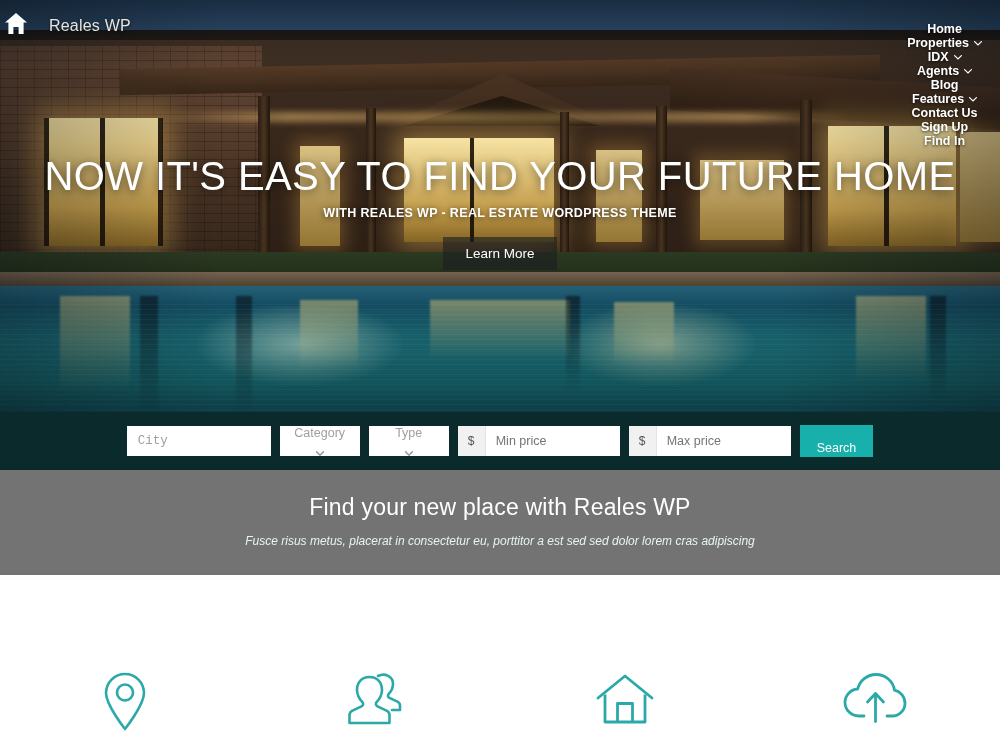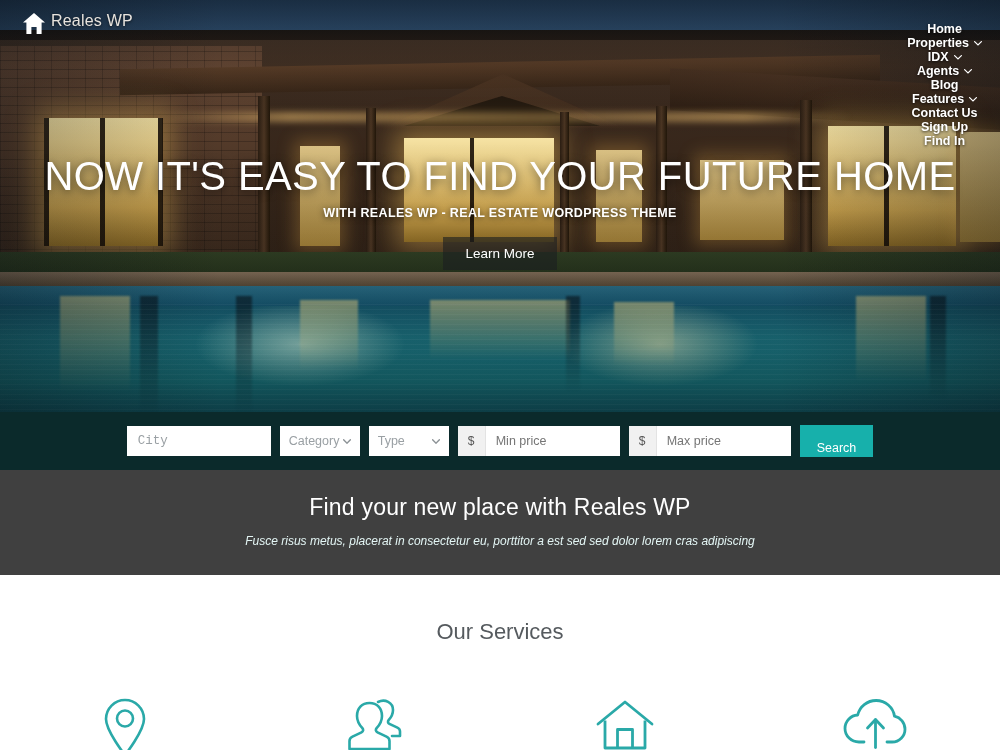--- a/index.html
+++ b/index.html
@@ -130,22 +130,22 @@
       linear-gradient(180deg, rgba(6,12,18,.46) 0%, rgba(6,12,18,.10) 14%, rgba(6,12,18,0) 30%, rgba(6,12,18,.12) 75%, rgba(6,14,18,.55) 100%),
       linear-gradient(90deg, rgba(6,12,18,.30) 0%, rgba(6,12,18,0) 22%, rgba(6,12,18,0) 78%, rgba(6,12,18,.30) 100%);
   }
 
   
   .header {
     position:absolute; left:0; top:0; width:1000px; height:62px;
     display:flex; align-items:flex-start; z-index:40;
   }
   .brand {
-    display:flex; align-items:flex-start; gap:5px;
-    padding:12px 0 0 22px;
+    display:flex; align-items:flex-end; gap:21px;
+    padding:12px 0 0 4px;
   }
   .brand-icon { width:24px; height:23px; display:block; }
   .brand-text {
     color:#e7e3dd; font-size:16px; letter-spacing:.2px;
     text-shadow:0 1px 3px rgba(0,0,0,.6);
   }
   .nav {
     margin-left:auto; display:flex; align-items:center;
     gap:0; padding:22px 6px 0 0;flex-direction:column;
   }
@@ -195,38 +195,38 @@
   .fld {
     height:30px; background:#fff; border:0;
     font-family:Liberation Mono, monospace; font-size:12.5px; color:#333;
     padding:0 11px; display:flex; align-items:center;
   }
   .fld-city { width:144px; }
   .fld::placeholder, .ph { color:#9aa0a4; }
   .sel {
     width:80px; height:30px; background:#fff;
     display:flex; align-items:center; justify-content:space-between;
-    padding:0 9px; font-size:12.5px; color:#9aa0a4; cursor:pointer;
+    padding:0 16px; font-size:12.5px; color:#9aa0a4; cursor:pointer;flex-direction:column;
   }
   .price-group { display:flex; height:30px; }
   .price-sym {
     width:28px; background:#f1f1f1; color:#555; font-size:12px;
     display:flex; align-items:center; justify-content:center;
     border-right:1px solid #e3e3e3;
   }
   .price-in { width:134px; border:0; background:#fff; padding:0 10px; font-size:12.5px; font-family:inherit; color:#333; }
   .search-btn {
     height:30px; background:#17b0ab; color:#fff;
     border:0; font-family:inherit; font-size:12.5px;
     padding:16px 17px; cursor:pointer;
   }
 
   
   .banner {
-    width:1000px; height:105px; background:#404040;
+    width:1000px; height:105px; background:#737373;
     display:flex; flex-direction:column; align-items:center; justify-content:center;
     text-align:center;
   }
   .banner-title { color:#ffffff; font-size:23px; font-weight:400; letter-spacing:.2px; }
   .banner-sub {
     margin-top:11px; color:#e4f6f5; font-size:12px;
     font-style:italic; line-height:1.55; max-width:520px;
   }
 
   
@@ -386,21 +386,20 @@
     <button class="search-btn">Search</button>
   </div>
 </section>
 
 <section class="banner">
   <h2 class="banner-title">Find your new place with Reales WP</h2>
   <p class="banner-sub">Fusce risus metus, placerat in consectetur eu, porttitor a est sed sed dolor lorem cras adipiscing</p>
 </section>
 
 <section class="services">
-  <h2 class="services-title">Our Services</h2>
 
   <div class="svc-row">
     <div class="svc">
       <svg width="46" height="62" viewBox="0 0 46 62">
         <path d="M23 3 C12.5 3 4 11.5 4 22 C4 34 23 58 23 58 C23 58 42 34 42 22 C42 11.5 33.5 3 23 3 Z" fill="none" stroke="#2aa9a8" stroke-width="2.6" stroke-linejoin="round"></path>
         <circle cx="23" cy="21.5" r="8" fill="none" stroke="#2aa9a8" stroke-width="2.6"></circle>
       </svg>
     </div>
 
     <div class="svc">

